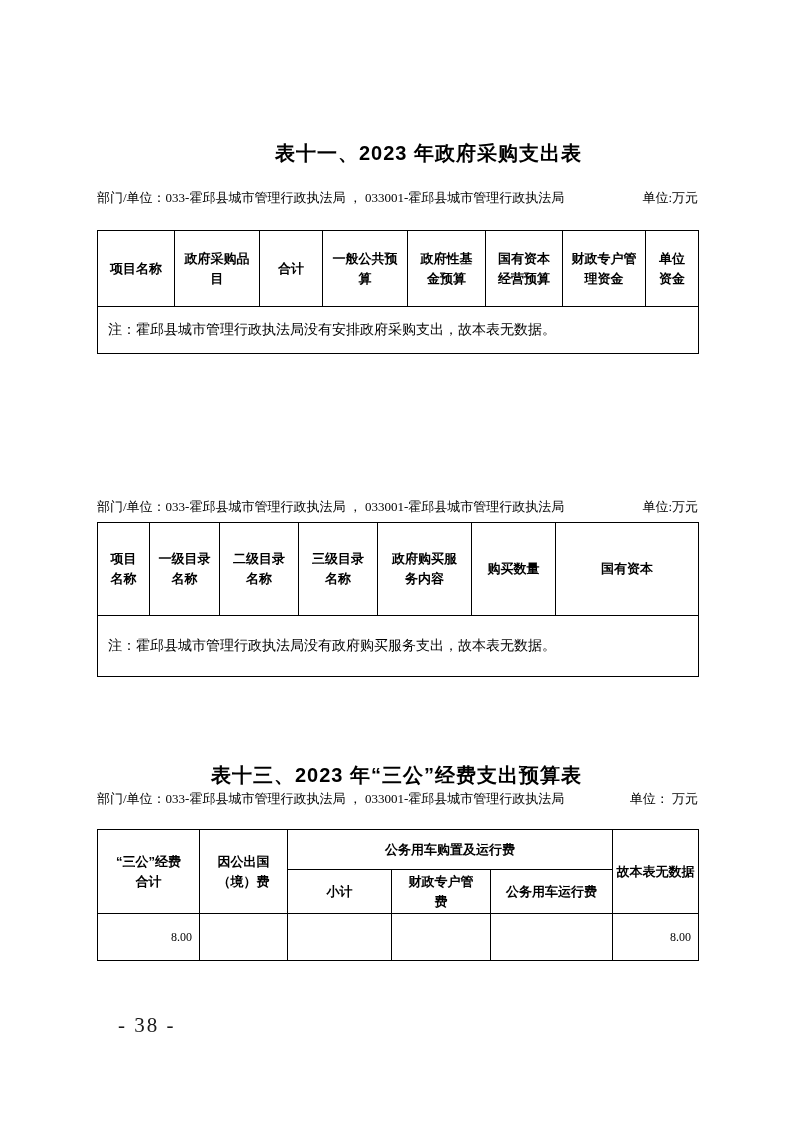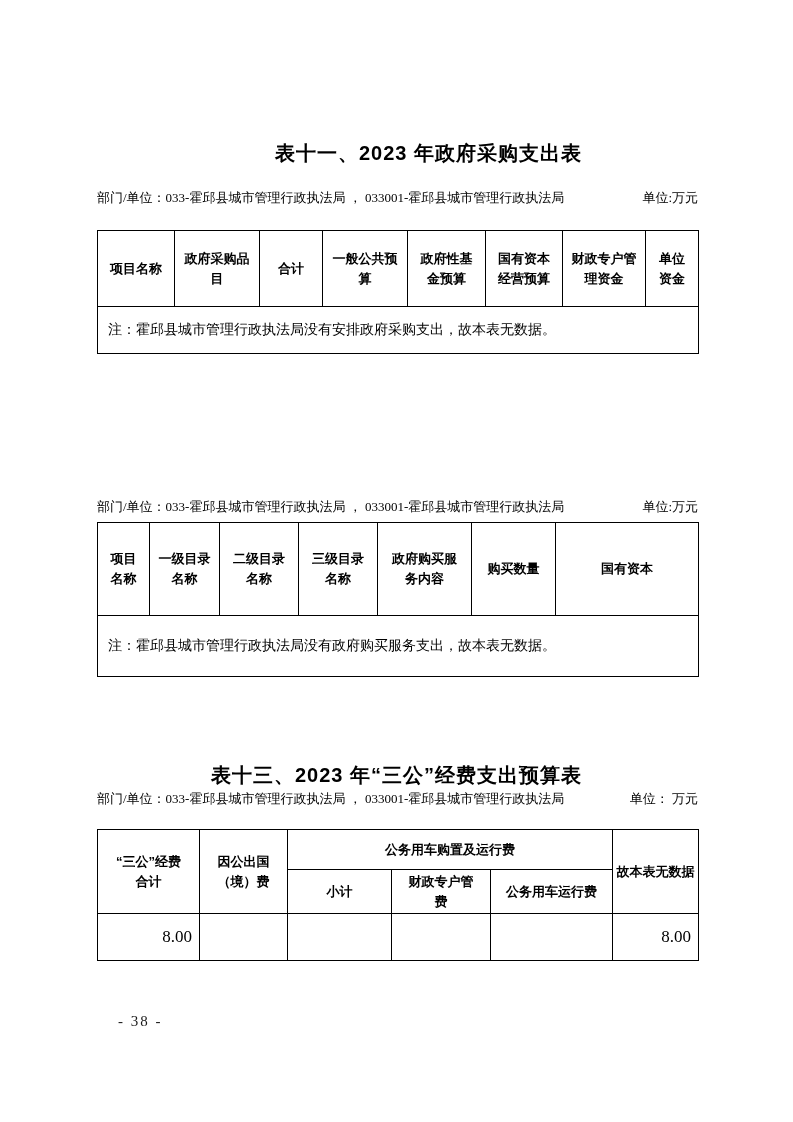--- a/index.html
+++ b/index.html
@@ -60,21 +60,21 @@
     padding: 0 2px;
   }
   td.note-cell {
     font-size: 14px;
     text-align: left;
     vertical-align: middle;
     padding: 0 10px;
     line-height: 20px;
   }
   td.val-cell {
-    font-size: 17px;
+    font-size: 12px;
     text-align: right;
     vertical-align: middle;
     padding: 0 7px;
   }
   .t11 { top: 230px; }
   .t11 tr.head-row { height: 76px; }
   .t11 tr.note-row { height: 47px; font-family: Liberation Serif, serif; }
   .t12 { top: 522px; border-radius: 21px; }
   .t12 tr.head-row { height: 93px; }
   .t12 tr.note-row { height: 61px; }
@@ -85,21 +85,21 @@
   .title-11 { top: 140px; margin-left: 32px; }
   .sub-11   { top: 189px; }
   .title-12 { top: 410px; }
   .sub-12   { top: 498px; }
   .title-13 { top: 762px; }
   .sub-13   { top: 790px; }
   .page-number {
     position: absolute;
     left: 118px;
     top: 1013px;
-    font-size: 15px;
+    font-size: 21px;
     letter-spacing: 2px;
     color: #1a1a1a;
   }
 </style>
 </head>
 <body>
 
 <div class="sheet">
 
   <h2 class="doc-title title-11">表十一、2023 年政府采购支出表</h2>

